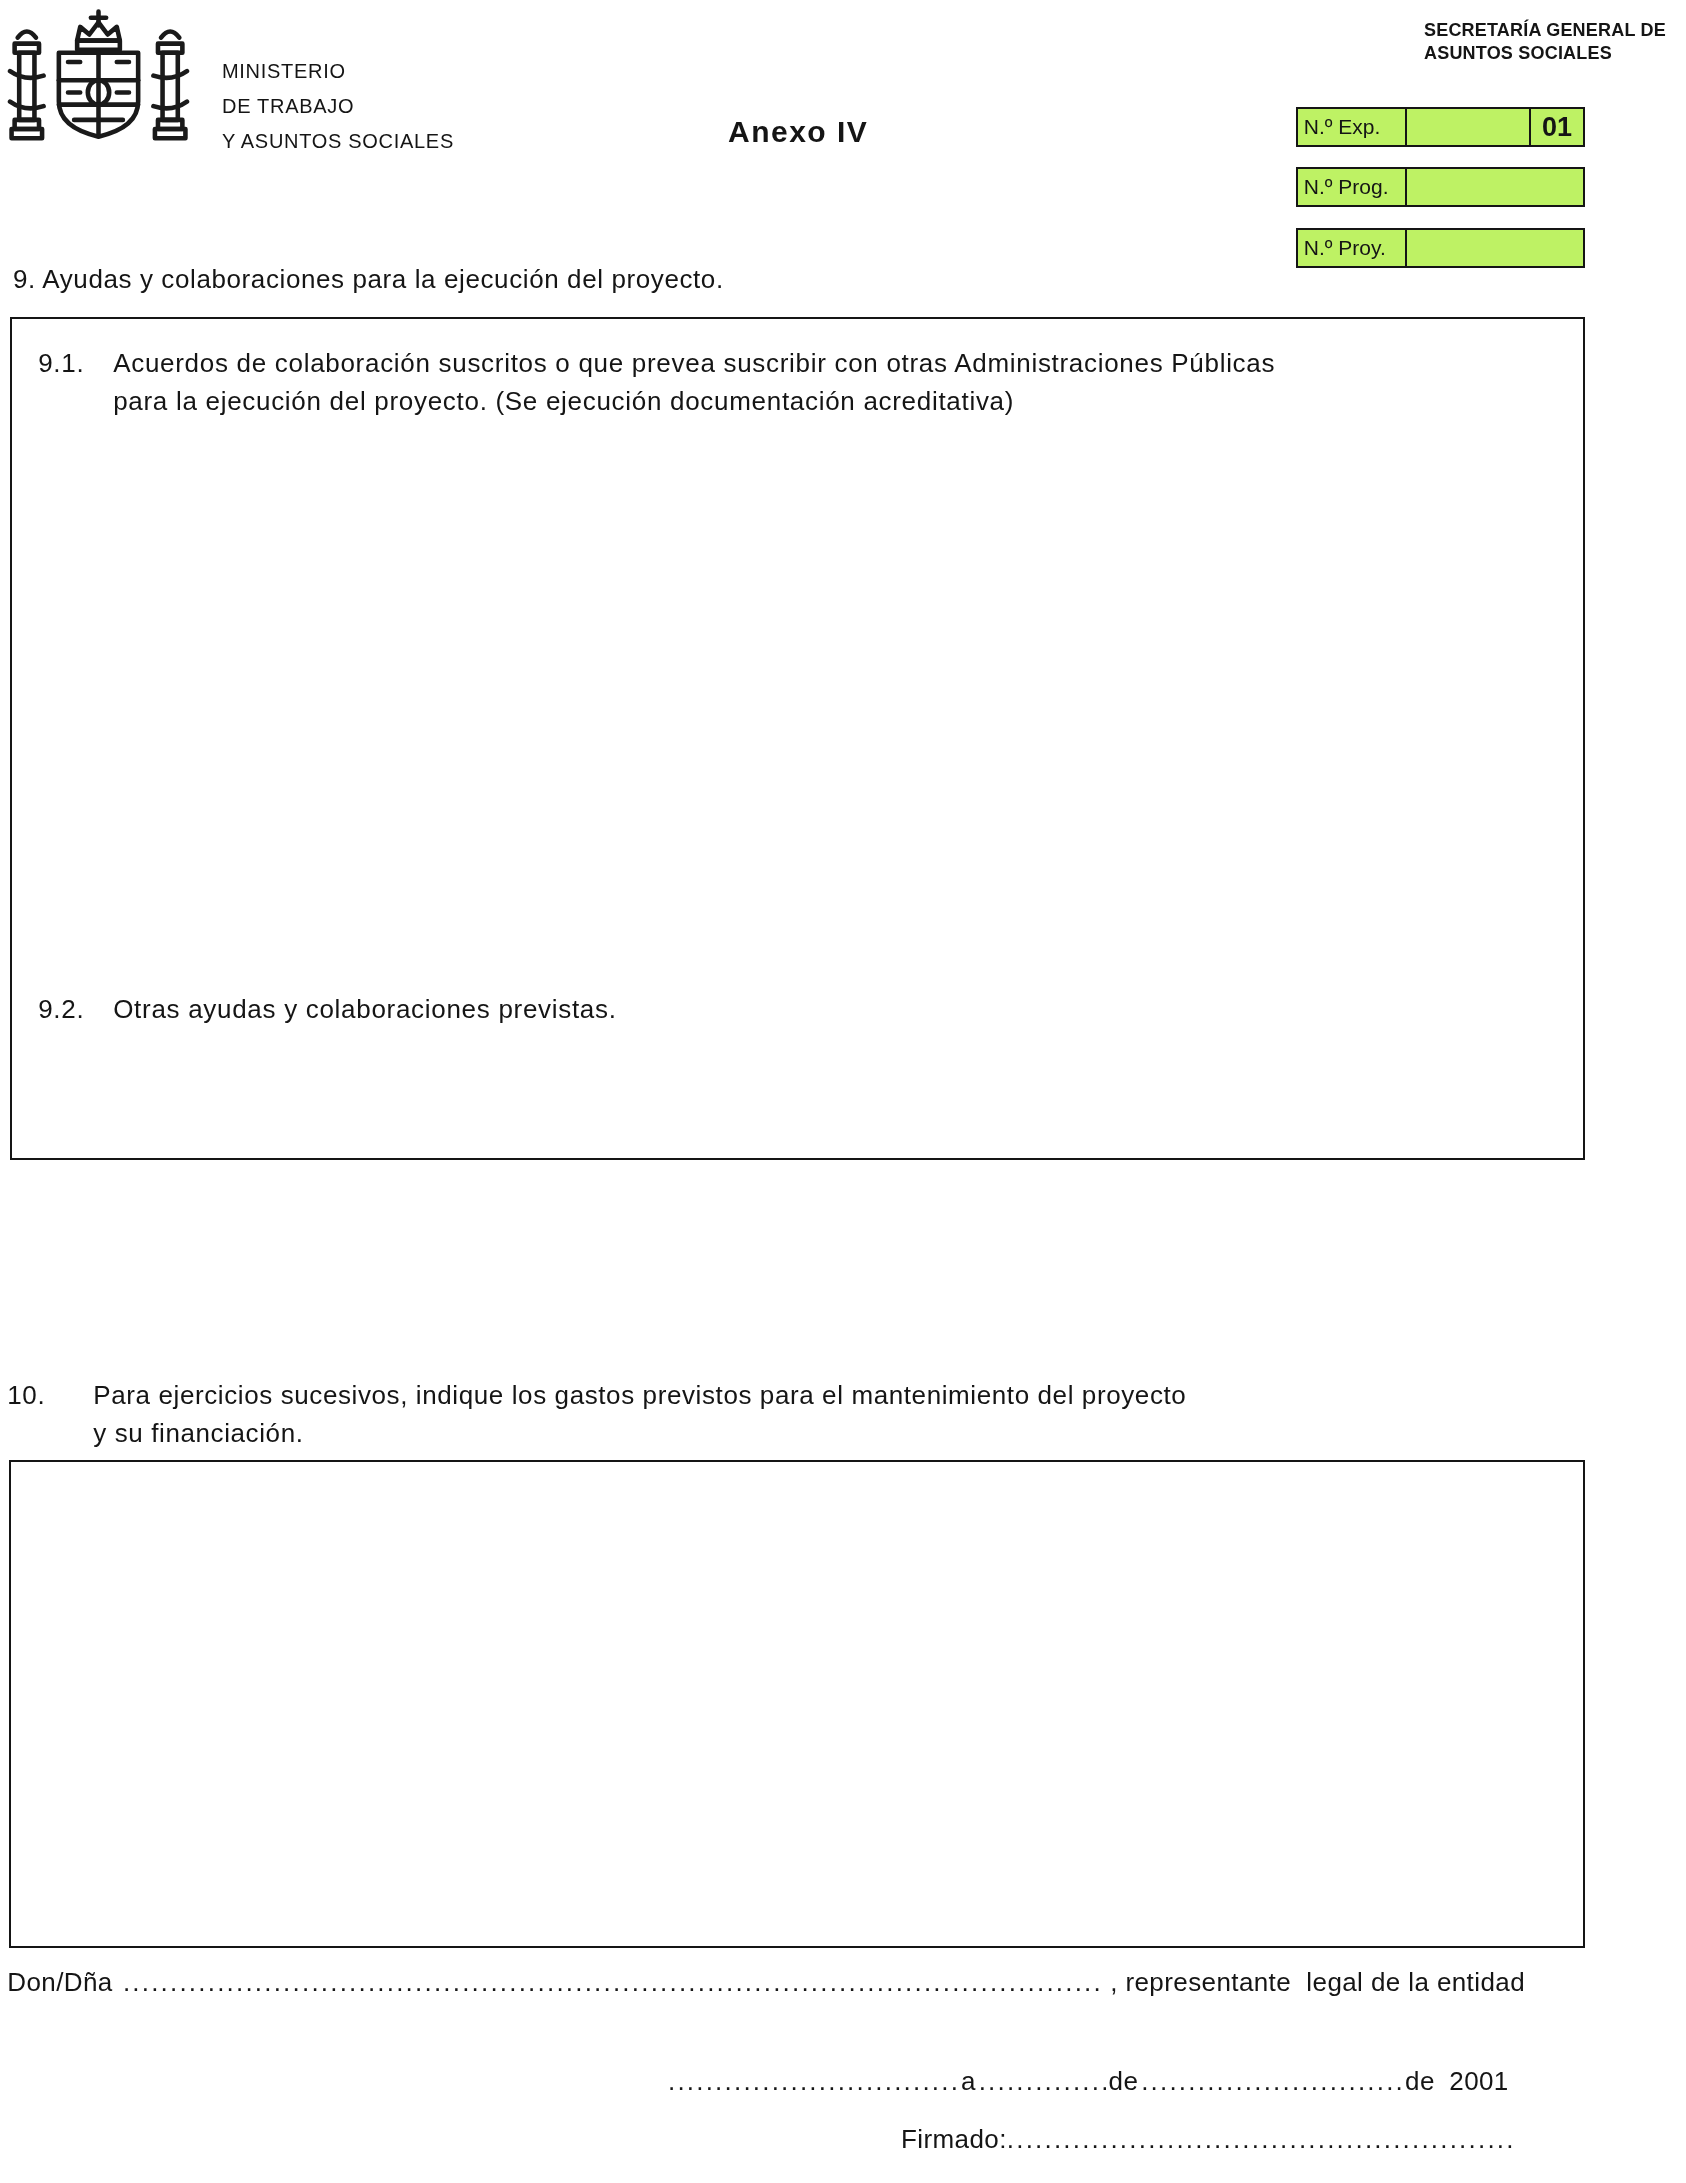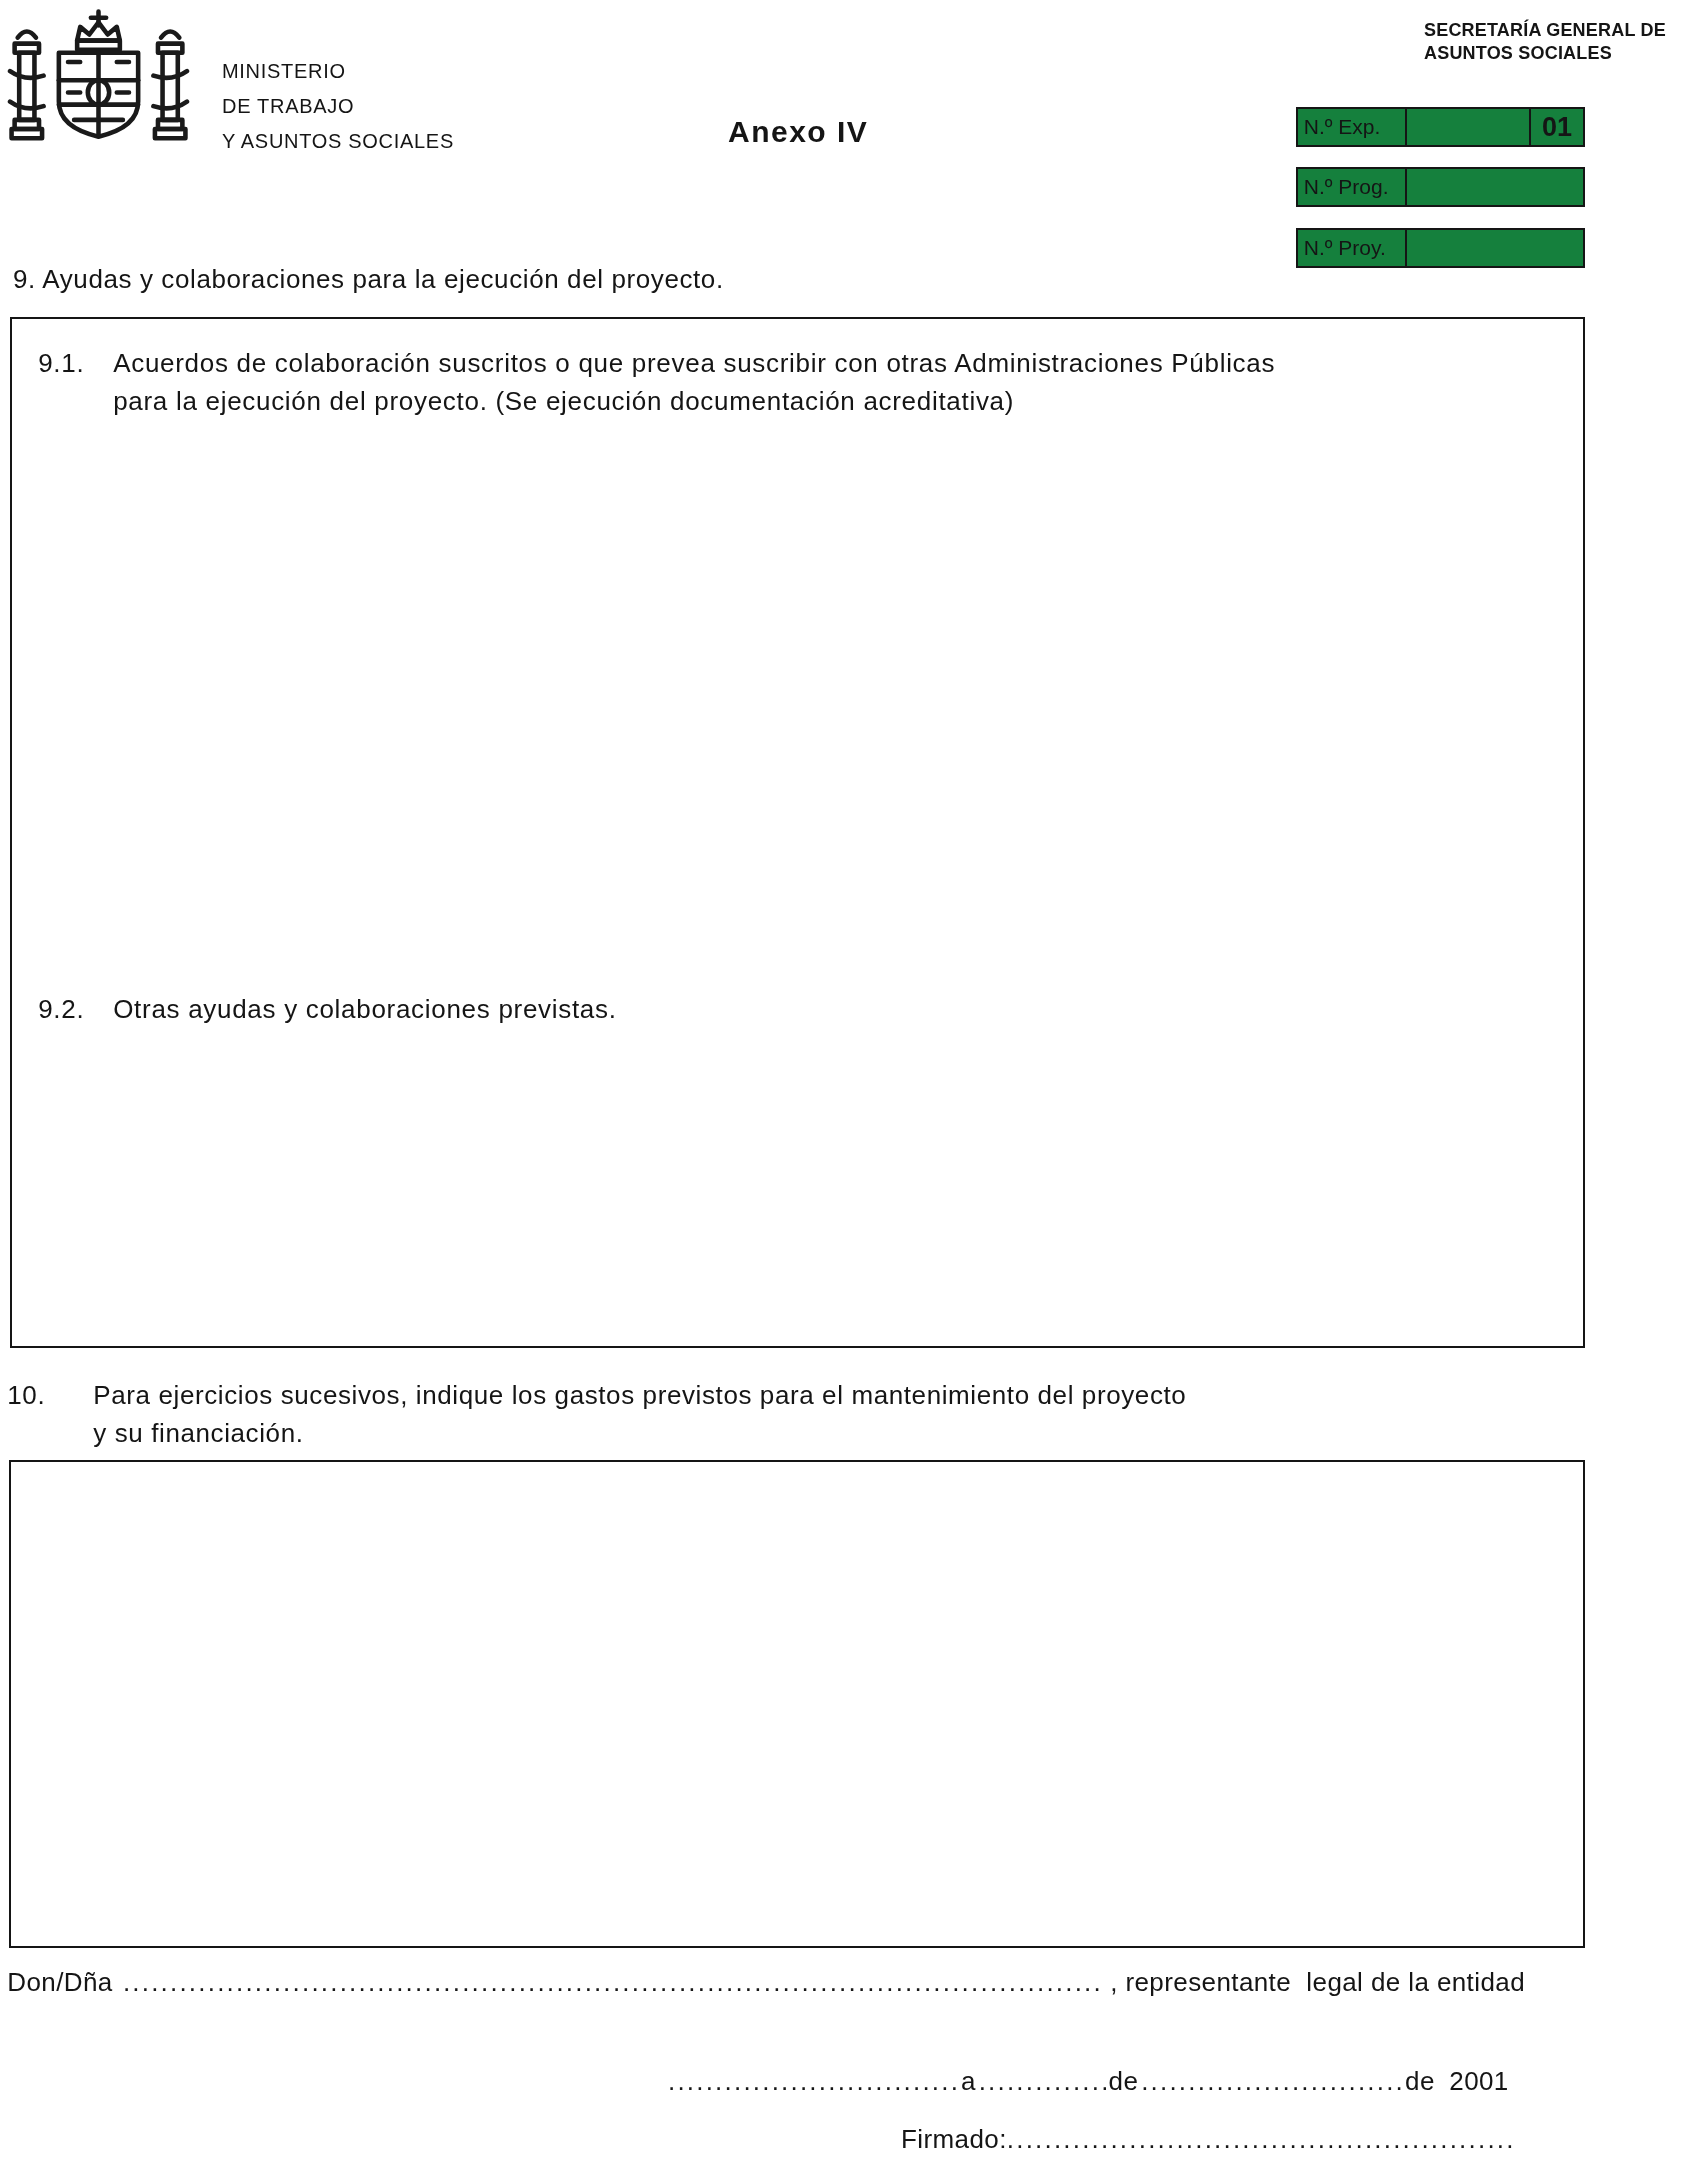--- a/index.html
+++ b/index.html
@@ -14,29 +14,29 @@
   }
   .abs { position:absolute; }
 
   
   .coat { left:7.3px; top:4.4px; width:183px; height:183px; }
   .ministry { left:222px; top:54px; font-size:20px; line-height:35px; letter-spacing:0.7px; }
   .annex { left:728px; top:115px; font-size:30px; font-weight:bold; letter-spacing:1.5px; }
   .secretaria { left:1424px; top:19px; font-size:18px; font-weight:bold; line-height:22.5px; letter-spacing:0.2px; }
 
   .ref-rows { left:1296px; top:107px; width:289px; }
-  .ref-row { display:flex; align-items:stretch; border:2.2px solid #151515; height:40px; margin-bottom:20.3px; background:#15803d; }
+  .ref-row { display:flex; align-items:stretch; border:2.2px solid #151515; height:40px; margin-bottom:20.3px; background:#bef264; }
   .ref-label { width:109px; flex:none; border-right:2.2px solid #151515; font-size:21px; display:flex; align-items:center; padding-left:5.8px; white-space:nowrap; }
   .ref-cell { flex:1; }
   .ref-value { width:54px; flex:none; border-left:2.9px solid #151515; font-size:27px; font-weight:bold; display:flex; align-items:center; justify-content:center; }
 
   
   .s9-title { left:13px; top:264px; font-size:26px; letter-spacing:0.6px; white-space:nowrap; }
   .big-box { border:2.9px solid #151515; background:#fff; }
-  .box1 { left:10.2px; top:317px; width:1575px; height:1031px; }
+  .box1 { left:10.2px; top:317px; width:1575px; height:843px; }
   .box2 { left:8.7px; top:1460px; width:1576px; height:488px; }
 
   .item { position:absolute; display:flex; font-size:26px; line-height:38px; letter-spacing:0.7px; }
   .item-91 { left:26px; top:25px; }
   .item-92 { left:26px; top:671px; }
   .item-num { width:75px; flex:none; }
   .item-text { max-width:1423px; }
 
   
   .s10 { left:7.3px; top:1376px; display:flex; font-size:26px; line-height:38px; letter-spacing:0.6px;gap:37px; }

